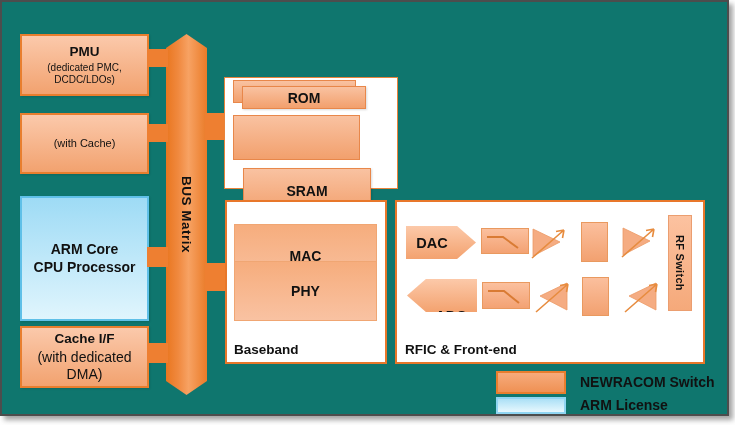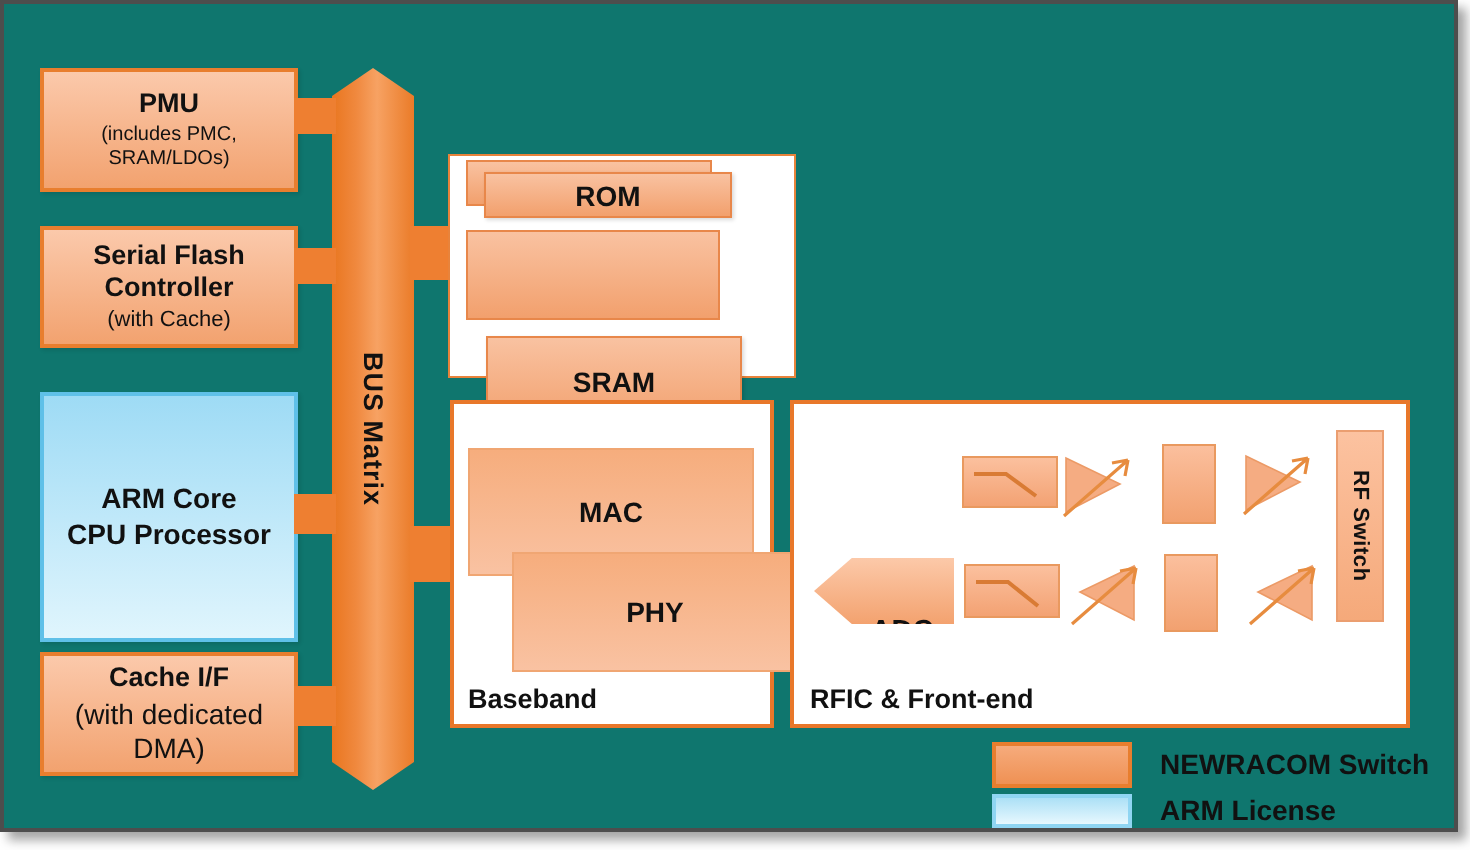--- a/index.html
+++ b/index.html
@@ -76,25 +76,23 @@
   #lg2{top:395px;}
 </style>
 </head>
 <body>
 
 <div id="stage">
   <div id="frame">
 
     <div class="blk" style="left:18px;top:32px;width:129px;height:62px;">
       <div class="t">PMU</div>
-      <div class="s">(includes PMC, SRAM/LDOs)</div>
+      <div class="s">(dedicated PMC, DCDC/LDOs)</div>
     </div>
     <div class="blk" style="left:18px;top:111px;width:129px;height:61px;">
-      <div class="t">Serial Flash
-Controller</div>
       <div class="s" style="font-size:11px;">(with Cache)</div>
     </div>
     <div class="blk blue" style="left:18px;top:194px;width:129px;height:125px;">
       <div class="t">ARM Core
 CPU Processor</div>
     </div>
     <div class="blk" style="left:18px;top:324px;width:129px;height:62px;">
       <div class="t">Cache I/F</div>
       <div class="s" style="font-size:14px;">(with dedicated DMA)</div>
     </div>
@@ -118,28 +116,31 @@
       <div class="mem" style="left:8px;top:37px;width:127px;height:45px;"></div>
       <div class="mem front" style="left:18px;top:45px;width:128px;height:46px;margin-top:45px;">
         <span>SRAM</span>
       </div>
     </div>
 
     <div class="container" id="bbwrap">
       <div class="half" style="top:8px;height:64px;margin-top:14px;">
         <span>MAC</span>
       </div>
-      <div class="half" style="top:74px;height:60px;margin-left:22px;">
+      <div class="half" style="top:59px;height:60px;">
         <span>PHY</span>
       </div>
       <div class="cap">Baseband</div>
     </div>
 
     <div class="container" id="rfwrap">
 
+      <div class="pent right" style="left:9px;top:24px;">
+        <span>DAC</span>
+      </div>
       <div class="filter" style="left:84px;top:26px;">
         <svg width="46" height="24" viewBox="0 0 46 24">
             <path d="M5 8 L21 8 L36 19" fill="none" stroke="#d97b34" stroke-width="2"></path>
           </svg>
       </div>
       <svg class="ampsvg" style="left:131px;top:20px;" width="42" height="40" viewBox="0 0 42 40">
         <polygon points="5,7 5,34 32,20" fill="#f5ac82" stroke="#ec9a66" stroke-width="0.8"></polygon>
         <path d="M4 36 L36 8 M36 8 L28 9.5 M36 8 L34.5 16" fill="none" stroke="#e78c3f" stroke-width="1.6"></path>
       </svg>
       <div class="vrect" style="left:184px;top:20px;"></div>

